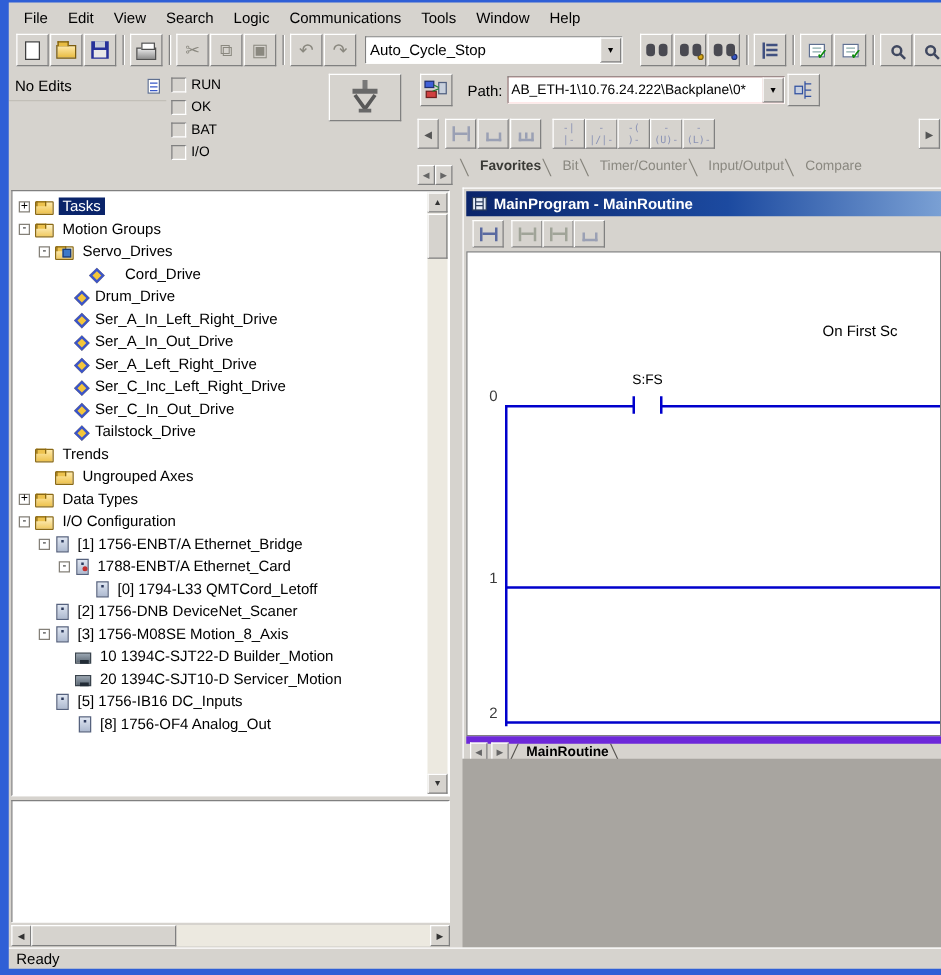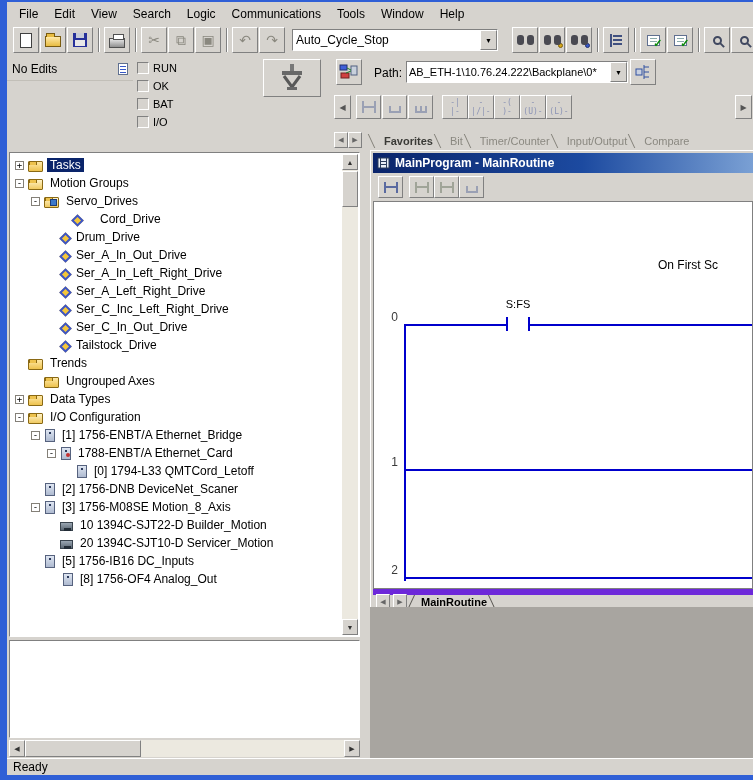--- a/index.html
+++ b/index.html
@@ -77,21 +77,21 @@
   .ibtn{position:absolute;top:2px;width:25px;height:24px;display:flex;align-items:center;justify-content:center;border:1px solid;border-color:#ffffff #808080 #808080 #ffffff;background:#d6d3ce;padding:0;}
   .gi-rung{width:14px;height:12px;border-left:2px solid #9aa0b4;border-right:2px solid #9aa0b4;position:relative;}
   .gi-rung::before{content:'';position:absolute;left:0;right:0;top:5px;height:2px;background:#9aa0b4;}
   .gi-branch{width:12px;height:7px;border:2px solid #9aa0b4;border-top:none;margin-top:4px;}
   .gi-branch2{width:12px;height:7px;border:2px solid #9aa0b4;border-top:none;margin-top:4px;position:relative;}
   .gi-branch2::before{content:'';position:absolute;left:3px;top:0;width:2px;height:5px;background:#9aa0b4;}
   .instr-group2{position:absolute;left:112px;top:2px;display:flex;}
   .instr-btn{width:26px;height:24px;border:1px solid;border-color:#ffffff #808080 #808080 #ffffff;background:#d6d3ce;font-family:"DejaVu Sans Mono",monospace;font-size:8px;color:#8b93b5;padding:0;}
   .tabs-row{position:absolute;left:0;top:70px;right:0;height:23px;display:flex;align-items:flex-end;}
   .tab-nav{width:14px;height:16px;font-size:7px;color:#666;display:flex;align-items:center;justify-content:center;border:1px solid;border-color:#ffffff #808080 #808080 #ffffff;background:#d6d3ce;margin-bottom:2px;}
-  .instr-tabs{display:flex;align-items:flex-end;margin-left:8px;height:100%;}
+  .instr-tabs{display:flex;align-items:flex-start;margin-left:8px;height:100%;}
   .tab-sep{width:7px;height:14px;border-left:1px solid #84827a;transform:skewX(25deg);margin:0 3px 2px 1px;}
   .instr-tab{font-size:11px;color:#8a8880;padding:0 3px 3px 3px;}
   .instr-tab.selected{color:#3a3a36;font-weight:bold;}
 
   
   .tree-box{position:absolute;left:9px;top:152px;width:351px;height:485px;background:#fff;border:1px solid;border-color:#808080 #ffffff #ffffff #808080;}
   .tree{position:absolute;left:1px;top:1px;right:17px;bottom:1px;overflow:hidden;padding-top:2px;}
   .tree-row{display:flex;align-items:center;height:18px;white-space:nowrap;}
   .expand{width:9px;height:9px;border:1px solid #848078;background:#fff;font-family:"DejaVu Sans Mono",monospace;font-size:9px;line-height:7px;text-align:center;margin-right:3px;flex:0 0 auto;}
   .expand:empty{visibility:hidden;}
@@ -379,27 +379,27 @@
 
         <div class="tree-row" style="padding-left: 36px;">
           <span class="expand"></span>
           <span class="ticon ic-axis"></span>
           <span class="tlabel">Drum_Drive</span>
         </div>
 
         <div class="tree-row" style="padding-left: 36px;">
           <span class="expand"></span>
           <span class="ticon ic-axis"></span>
+          <span class="tlabel">Ser_A_In_Left_Right_Drive</span>
+        </div>
+
+        <div class="tree-row" style="padding-left: 36px;">
+          <span class="expand"></span>
+          <span class="ticon ic-axis"></span>
           <span class="tlabel">Ser_A_In_Out_Drive</span>
-        </div>
-
-        <div class="tree-row" style="padding-left: 36px;">
-          <span class="expand"></span>
-          <span class="ticon ic-axis"></span>
-          <span class="tlabel">Ser_A_In_Left_Right_Drive</span>
         </div>
 
         <div class="tree-row" style="padding-left: 36px;">
           <span class="expand"></span>
           <span class="ticon ic-axis"></span>
           <span class="tlabel">Ser_A_Left_Right_Drive</span>
         </div>
 
         <div class="tree-row" style="padding-left: 36px;">
           <span class="expand"></span>

